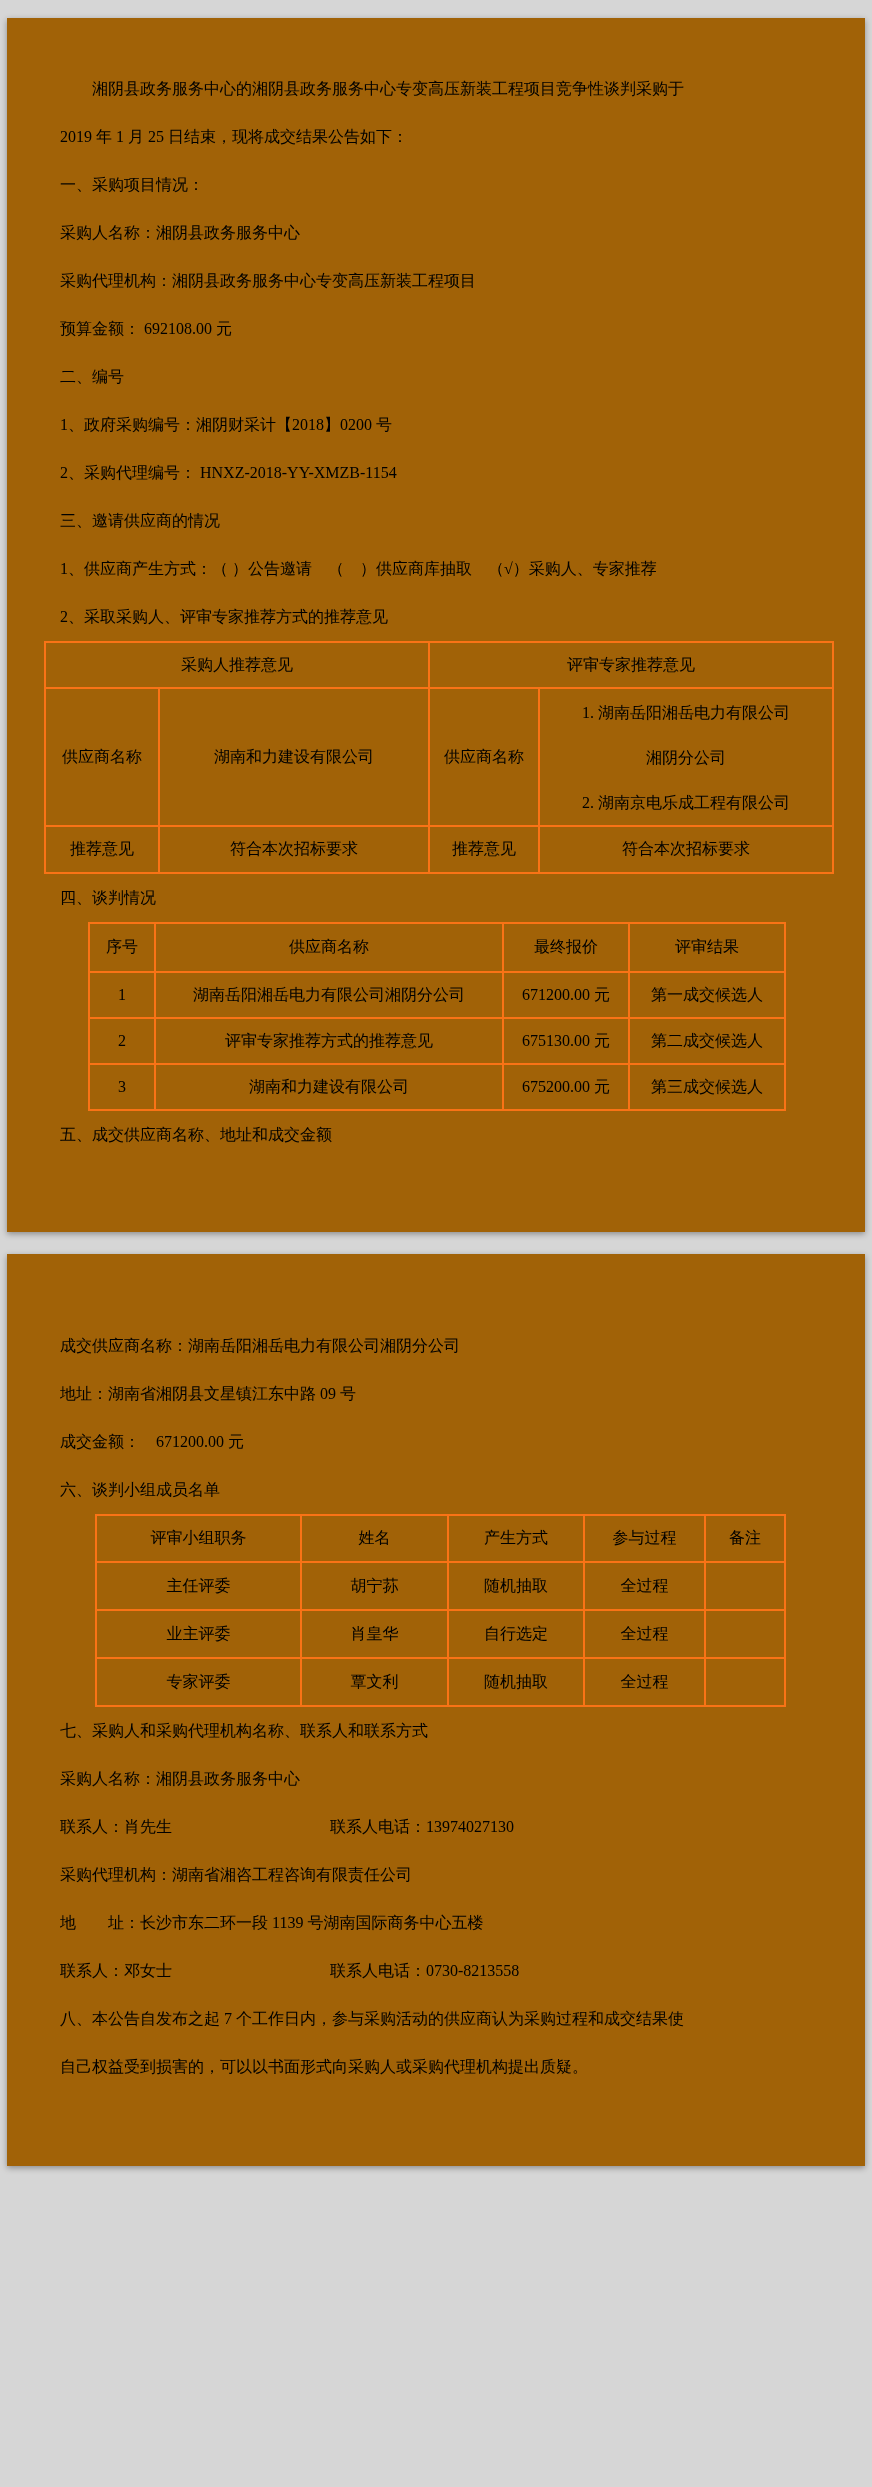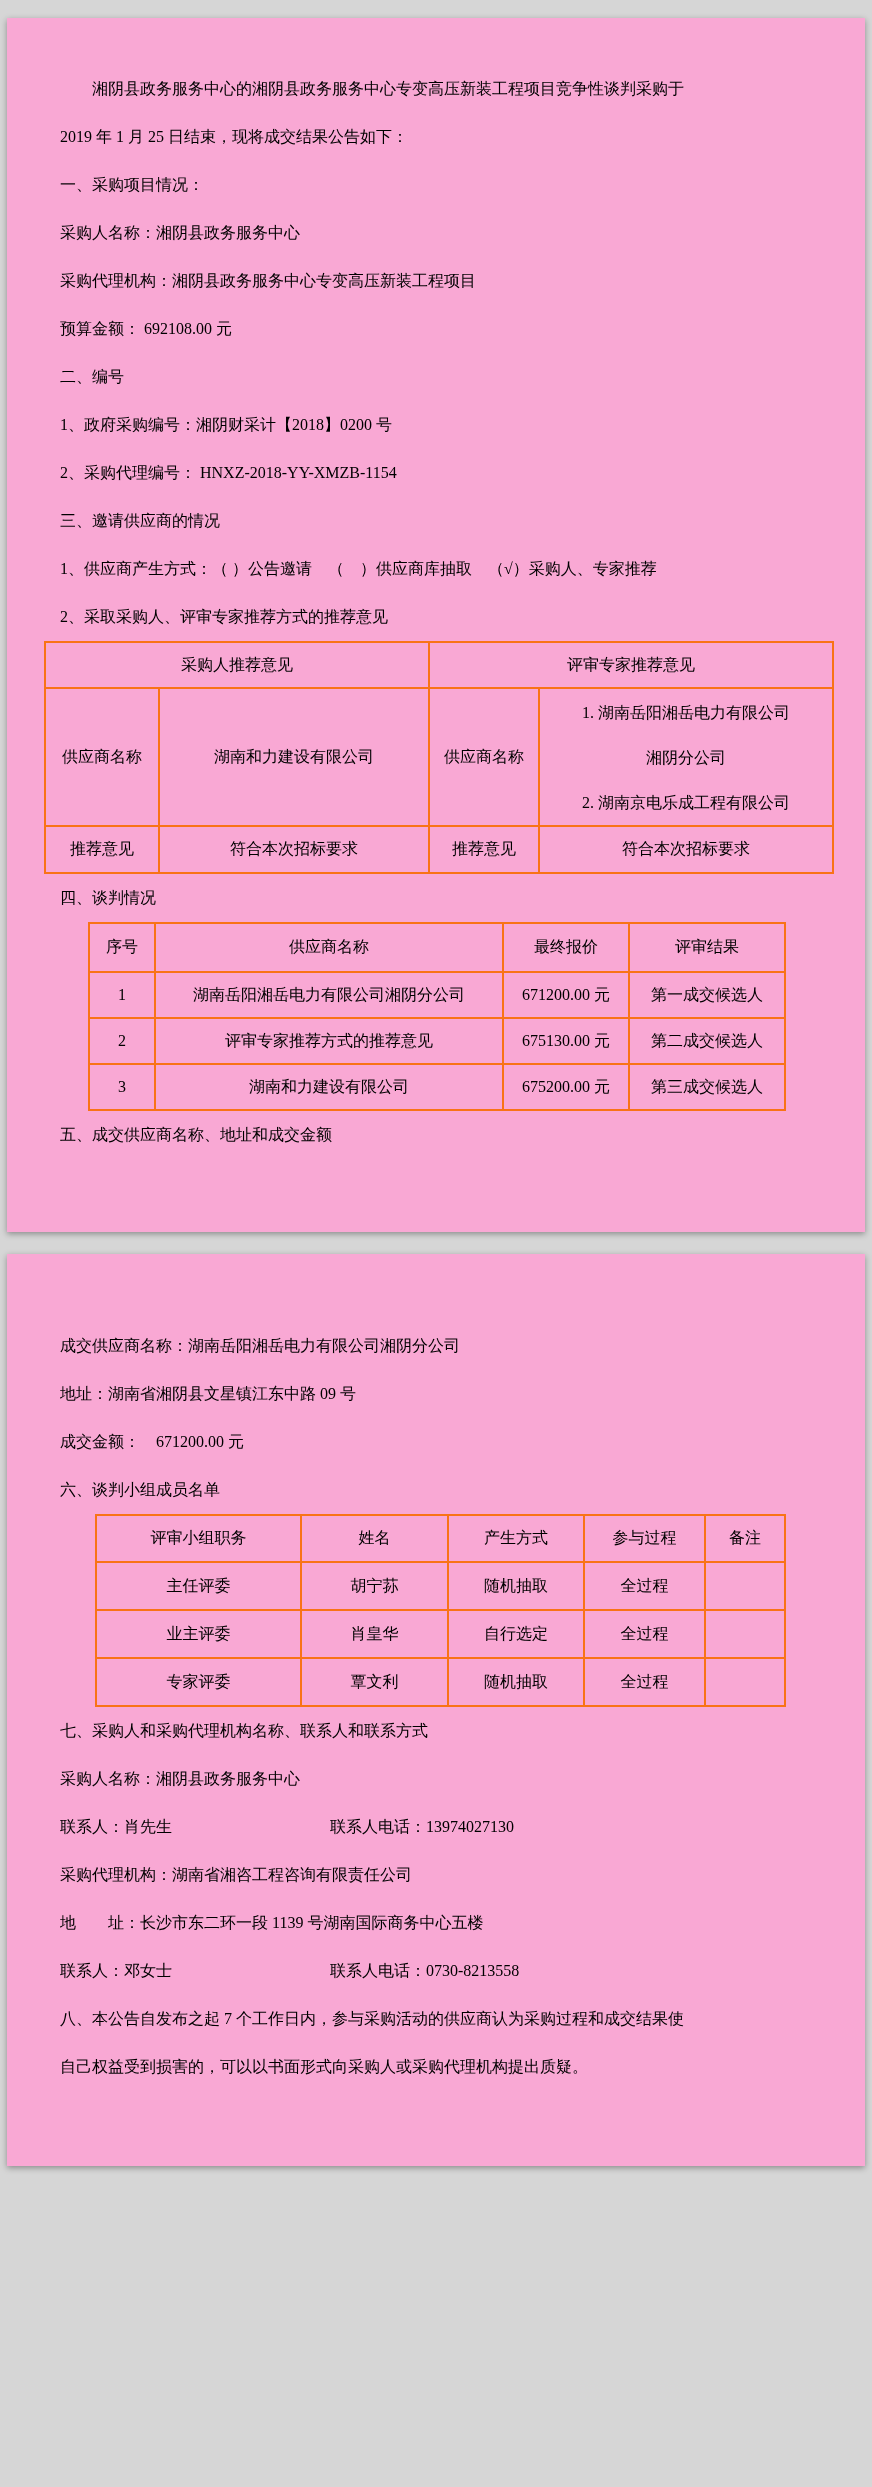--- a/index.html
+++ b/index.html
@@ -5,21 +5,21 @@
   html,body{margin:0;padding:0;}
   body{
     width:872px;height:2487px;
     background:#d6d6d6;
     font-family:"Liberation Serif","DejaVu Serif",serif;
     color:#000;
     overflow:hidden;
   }
   .canvas{padding-top:18px;}
   .page{
-    width:858px;margin-left:7px;background:#f9a8d4;
+    width:858px;margin-left:7px;background:#a16207;
     box-shadow:0 2px 6px rgba(0,0,0,0.35);
     box-sizing:border-box;
   }
   #page1{height:1214px;padding:47px 42px 0 53px;}
   #page2{height:912px;margin-top:22px;padding:68px 42px 0 53px;font-family:Liberation Serif, serif;}
   .ln{margin:0;height:48px;line-height:48px;font-size:16px;white-space:nowrap;}
   .indent{text-indent:32px;}
   .contact-left{display:inline-block;width:270px;}
   table{border-collapse:collapse;table-layout:fixed;border:2px solid #000;}
   td{border:2px solid #f97316;text-align:center;vertical-align:middle;font-size:16px;padding:0 4px;overflow:hidden;}

